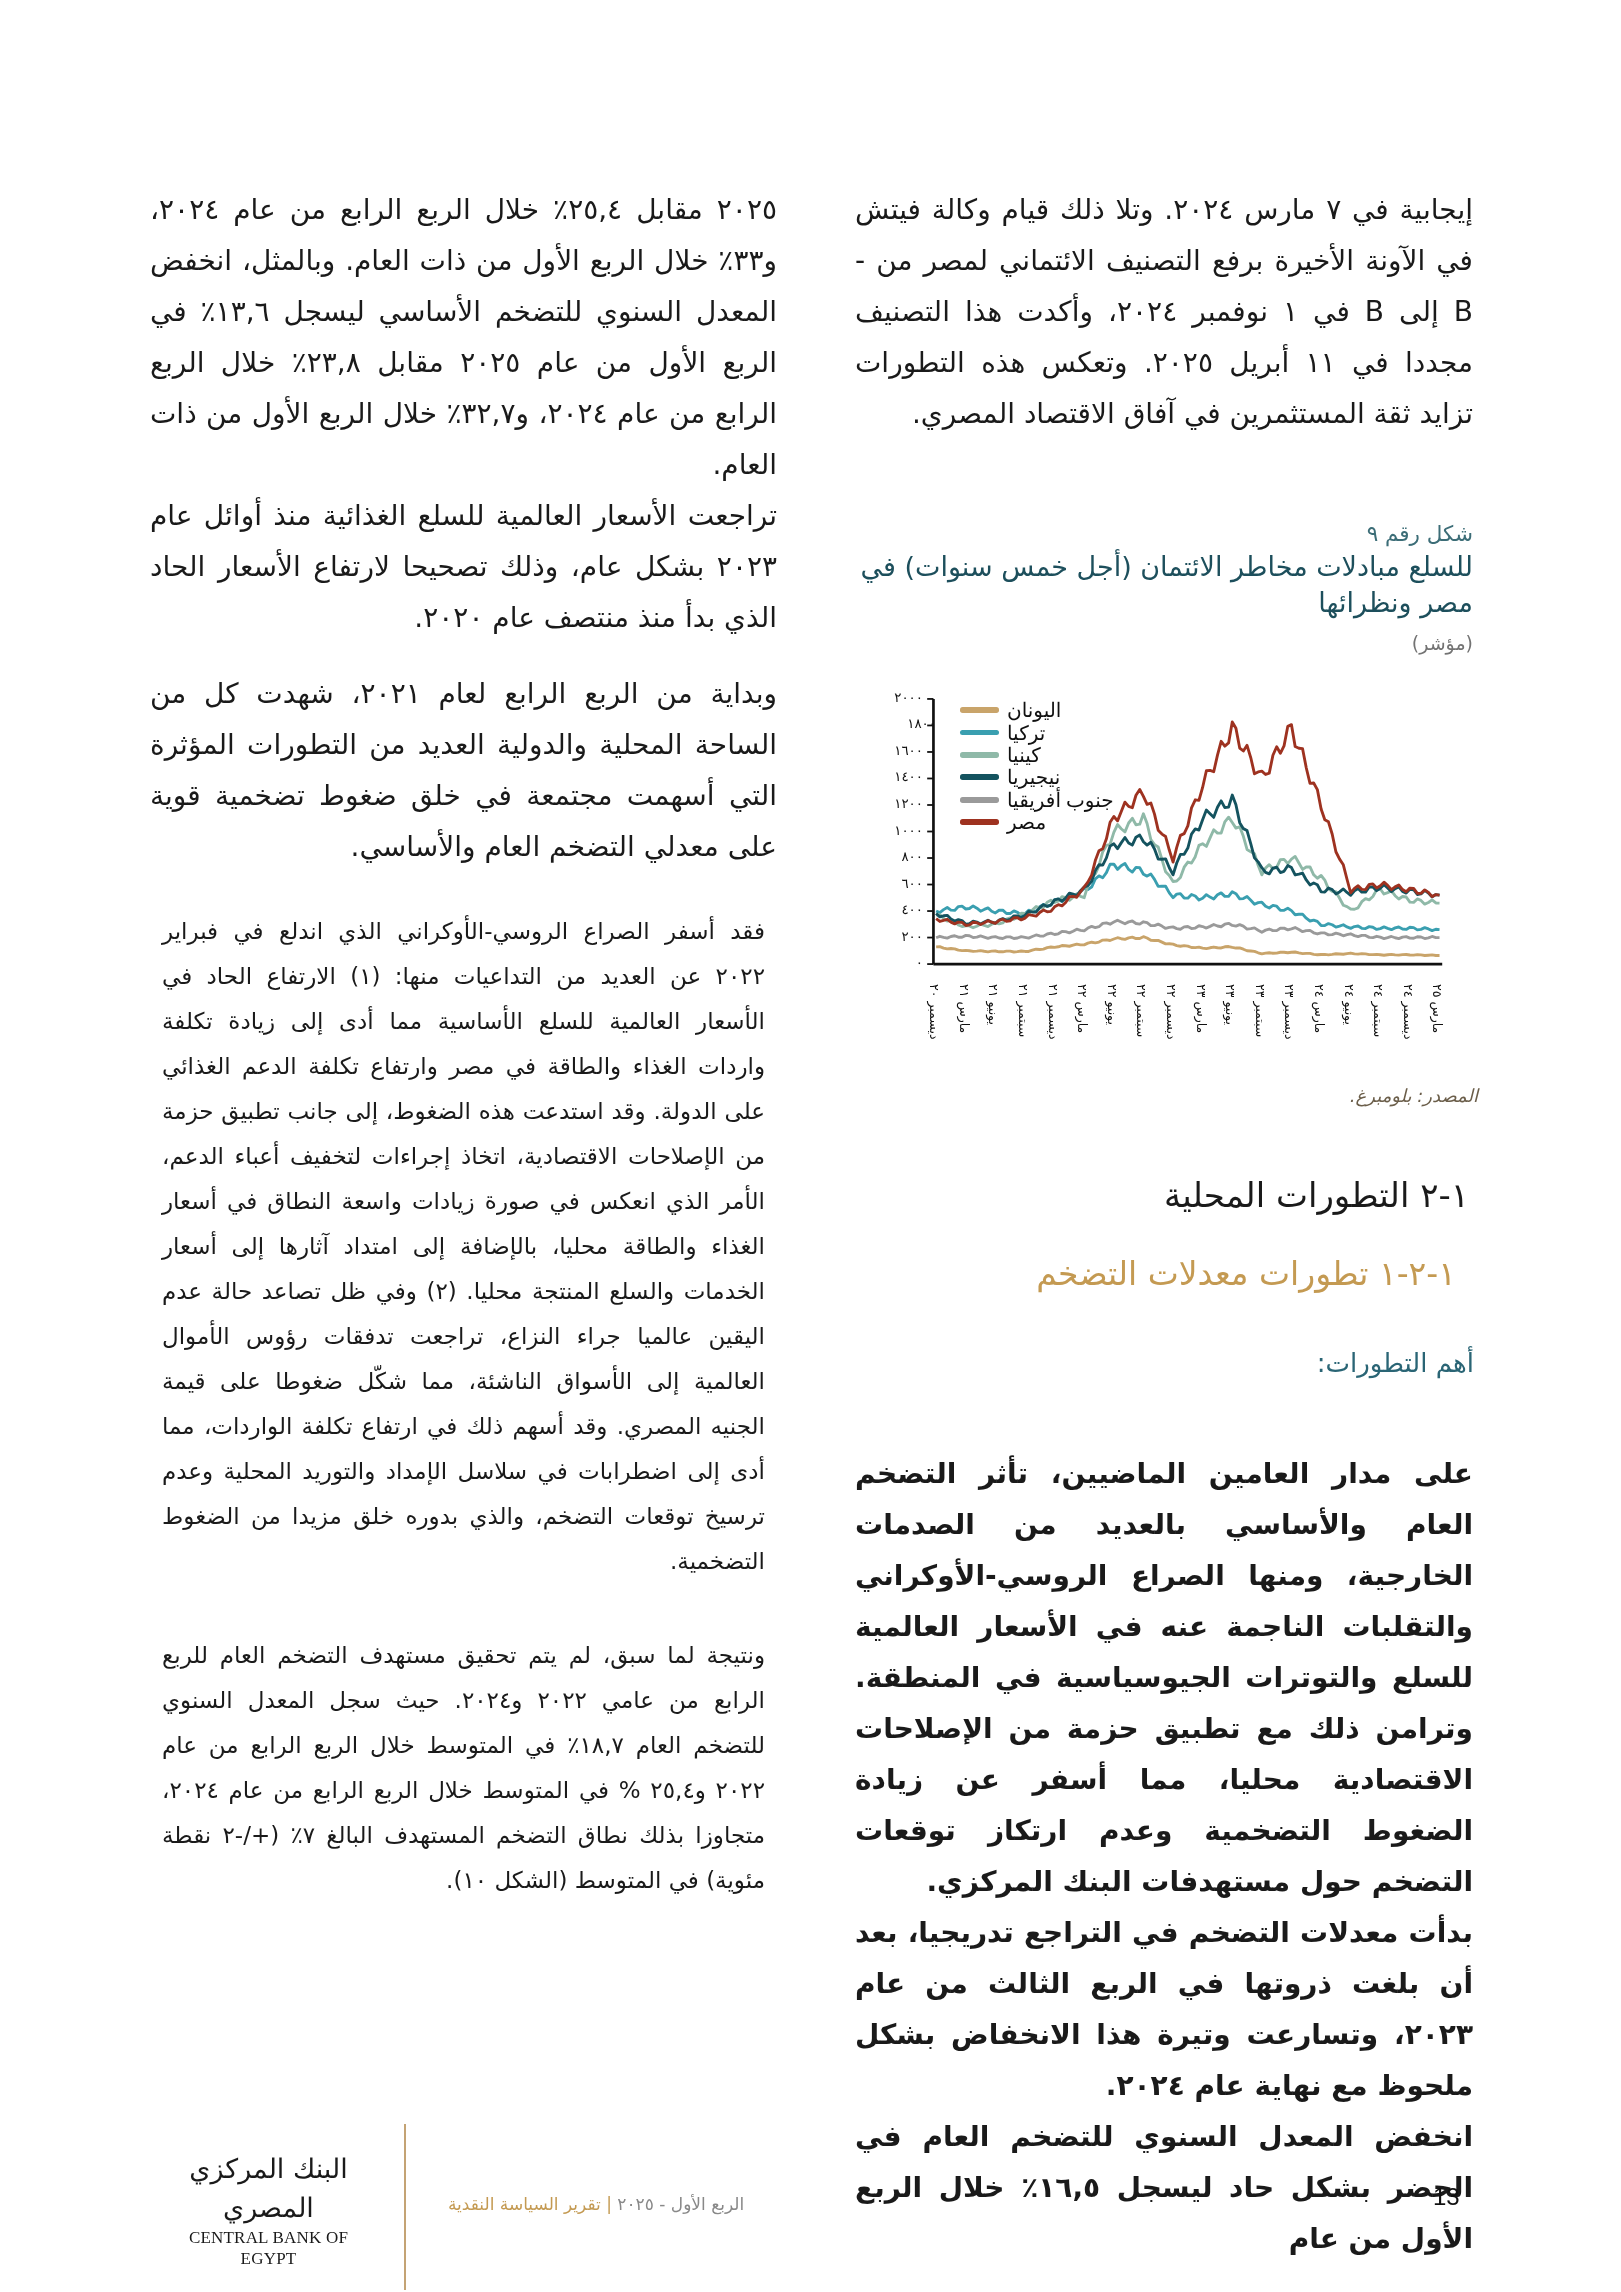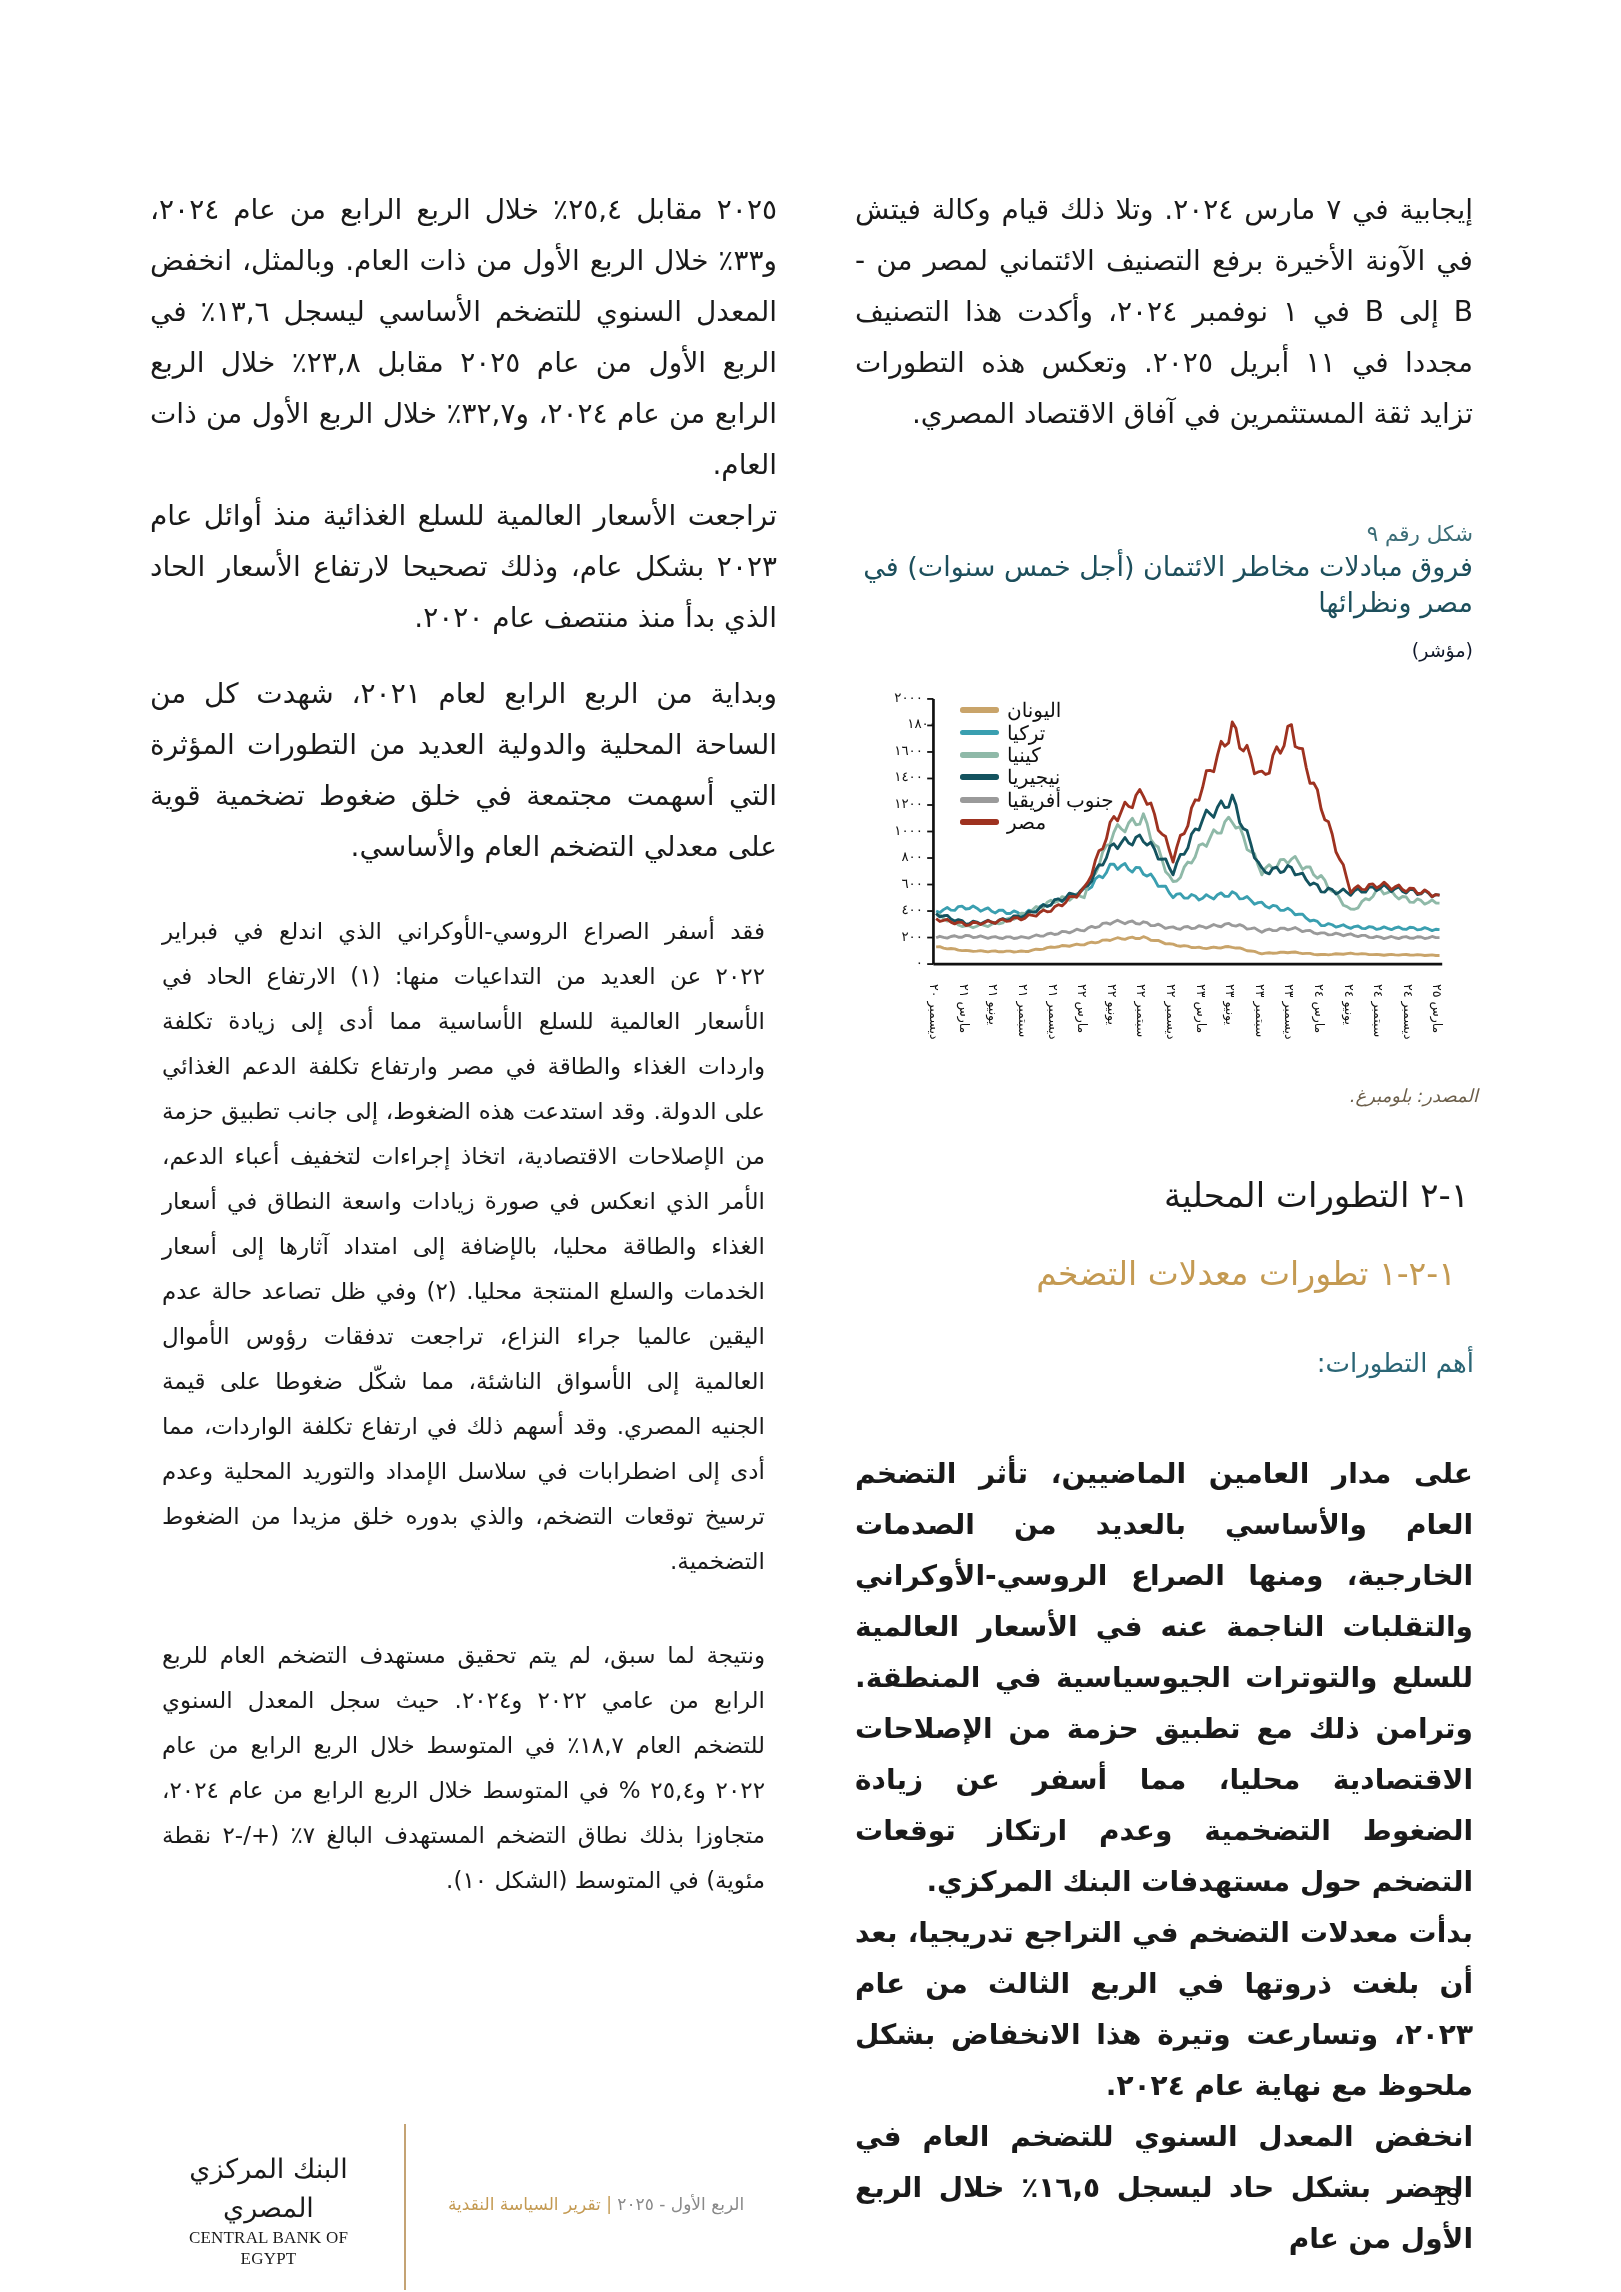--- a/index.html
+++ b/index.html
@@ -10,21 +10,21 @@
     .col { position: absolute; direction: rtl; text-align: justify; }
     .col-right { left: 855px; width: 618px; top: 184px; }
     .col-left  { left: 150px; width: 627px; top: 184px; }
     .para-lg { font-size: 28px; line-height: 51px; margin: 0; text-align-last: right; }
     .para-sm { font-size: 23px; line-height: 45px; margin: 12px; text-align-last: right; letter-spacing: 0.2px; }
     .gap-md { height: 25px; }
 
     .fig-block { position: absolute; left: 855px; width: 618px; top: 519px; direction: rtl; text-align: right; }
     .fig-num { font-size: 21.5px; color: #3c6d77; line-height: 30px; }
     .fig-title { font-size: 27px; color: #1d4f5c; line-height: 36px; }
-    .fig-unit { font-size: 19px; color: #0f172a; line-height: 36px; margin-top: 11px; }
+    .fig-unit { font-size: 19px; color: #737373; line-height: 36px; margin-top: 4px; }
 
     .chart-wrap { position: absolute; left: 860px; top: 681px; width: 627px; height: 430px; }
     .chart-svg { position: absolute; left: 0; top: 0; }
     .legend { position: absolute; left: 100px; top: 18px; direction: rtl; }
     .legend-item { position: absolute; left: 0; width: 197px; height: 22.4px; display: flex; align-items: center; }
     .legend-swatch { position: absolute; left: 0; width: 39px; height: 5.4px; border-radius: 2.7px; }
     .legend-label { position: absolute; left: 47px; font-family: "Liberation Serif", serif; font-size: 20px; color: #111; white-space: nowrap; }
     .ytick { position: absolute; width: 54px; text-align: right; font-family: "DejaVu Serif", serif; font-size: 13.4px; color: #111; direction: ltr; letter-spacing: 1.8px; }
     .xtick { position: absolute; writing-mode: vertical-rl; font-family: "DejaVu Sans", sans-serif; font-size: 12.5px; color: #111; direction: rtl; white-space: nowrap; }
 
@@ -46,21 +46,21 @@
   </style>
 </head>
 <body>
 
 <div class="col col-right">
   <p class="para-lg">إيجابية في ٧ مارس ٢٠٢٤. وتلا ذلك قيام وكالة فيتش في الآونة الأخيرة برفع التصنيف الائتماني لمصر من -B إلى B في ١ نوفمبر ٢٠٢٤، وأكدت هذا التصنيف مجددا في ١١ أبريل ٢٠٢٥. وتعكس هذه التطورات تزايد ثقة المستثمرين في آفاق الاقتصاد المصري.</p>
 </div>
 
 <div class="fig-block">
   <div class="fig-num">شكل رقم ٩</div>
-  <div class="fig-title">فروق مبادلات مخاطر الائتمان (أجل خمس سنوات) في مصر ونظرائها</div>
+  <div class="fig-title">للسلع مبادلات مخاطر الائتمان (أجل خمس سنوات) في مصر ونظرائها</div>
   <div class="fig-unit">(مؤشر)</div>
 </div>
 
 <div class="chart-wrap">
   <svg class="chart-svg" id="chart-svg" width="627" height="430" viewBox="0 0 700 480">
       <line x1="82" x2="82" y1="20" y2="316" stroke="#111" stroke-width="3"></line>
       <line x1="82" x2="650" y1="316" y2="316" stroke="#111" stroke-width="3"></line>
       <line x1="75" x2="82" y1="316" y2="316" stroke="#111" stroke-width="2"></line>
       <line x1="75" x2="82" y1="286.4" y2="286.4" stroke="#111" stroke-width="2"></line>
       <line x1="75" x2="82" y1="256.8" y2="256.8" stroke="#111" stroke-width="2"></line>

